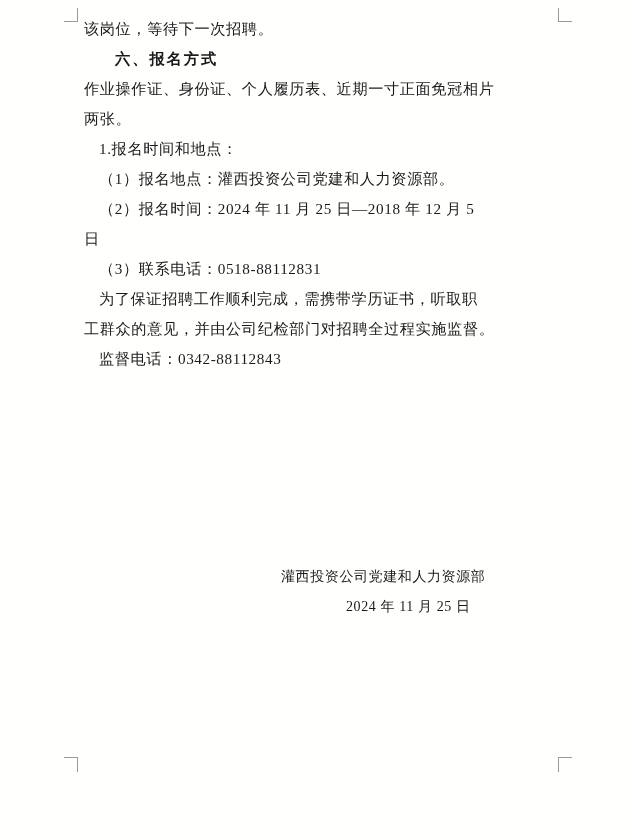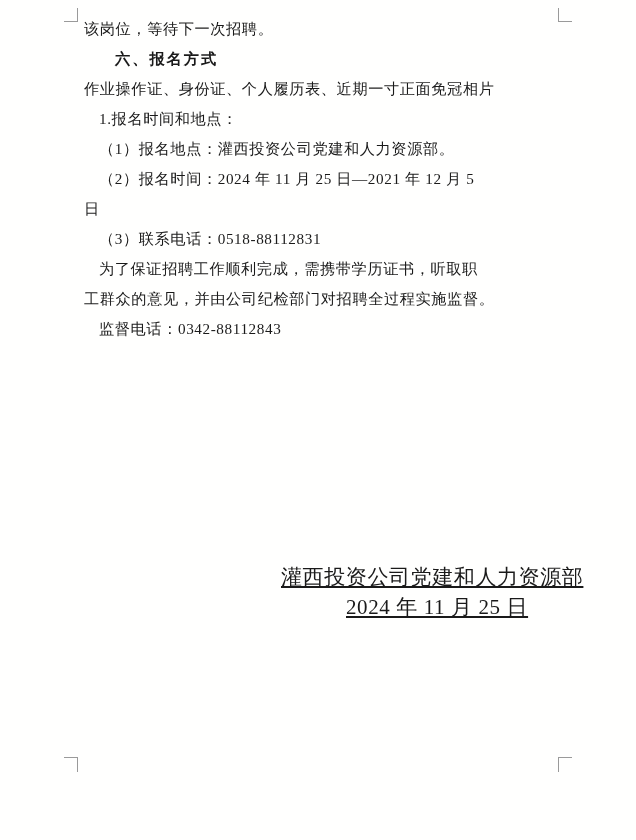--- a/index.html
+++ b/index.html
@@ -59,25 +59,24 @@
     letter-spacing: 2px;
     padding-left: 31px;
   }
   .sign-block {
     position: absolute;
     left: 84px;
     top: 562px;
     width: 468px;
   }
   .sign-line {
-    font-size: 21px;
+    font-size: 14px;
     line-height: 30px;
     letter-spacing: 0.6px;
     white-space: pre;
-    text-decoration: underline;
   }
   .sign-1 { padding-left: 197px; }
   .sign-2 { padding-left: 262px; }
 </style>
 </head>
 <body>
 
 <div id="page">
 
   <span class="crop v" id="tl-v"></span>
@@ -86,23 +85,24 @@
   <span class="crop h" id="tr-h"></span>
   <span class="crop v" id="bl-v"></span>
   <span class="crop h" id="bl-h"></span>
   <span class="crop v" id="br-v"></span>
   <span class="crop h" id="br-h"></span>
 
   <div id="content">
     <div class="line indent1">该岗位，等待下一次招聘。</div>
     <div class="line heading">六、报名方式</div>
     <div class="line indent1">作业操作证、身份证、个人履历表、近期一寸正面免冠相片</div>
+    <div class="line indent1">两张。</div>
     <div class="line ind-1em">1.报名时间和地点：</div>
     <div class="line ind-1em">（1）报名地点：灌西投资公司党建和人力资源部。</div>
-    <div class="line ind-1em">（2）报名时间：2024 年 11 月 25 日—2021 年 12 月 5</div>
+    <div class="line ind-1em">（2）报名时间：2024 年 11 月 25 日—2018 年 12 月 5</div>
     <div class="line indent1">日</div>
     <div class="line ind-1em">（3）联系电话：0518-88112831</div>
     <div class="line ind-1em">为了保证招聘工作顺利完成，需携带学历证书，听取职</div>
     <div class="line indent1">工群众的意见，并由公司纪检部门对招聘全过程实施监督。</div>
     <div class="line ind-1em">监督电话：0342-88112843</div>
   </div>
 
   <div class="sign-block">
     <div class="sign-line sign-1">灌西投资公司党建和人力资源部</div>
     <div class="sign-line sign-2">2024 年 11 月 25 日</div>

